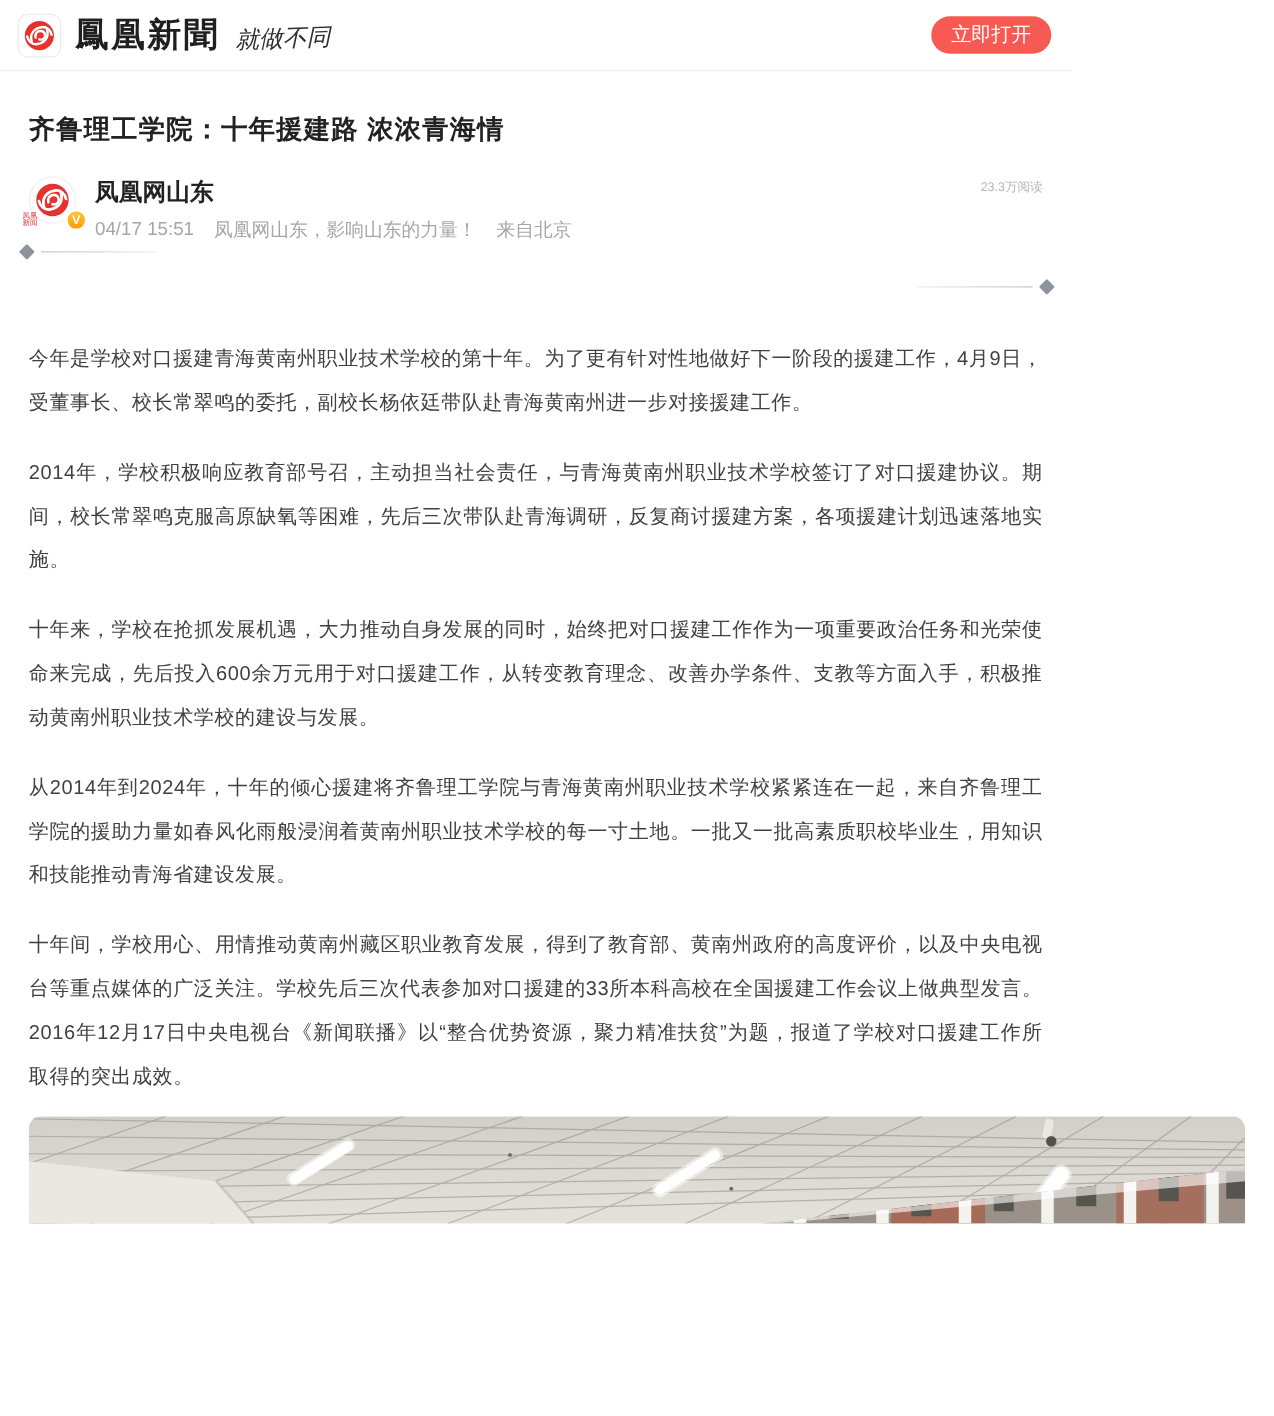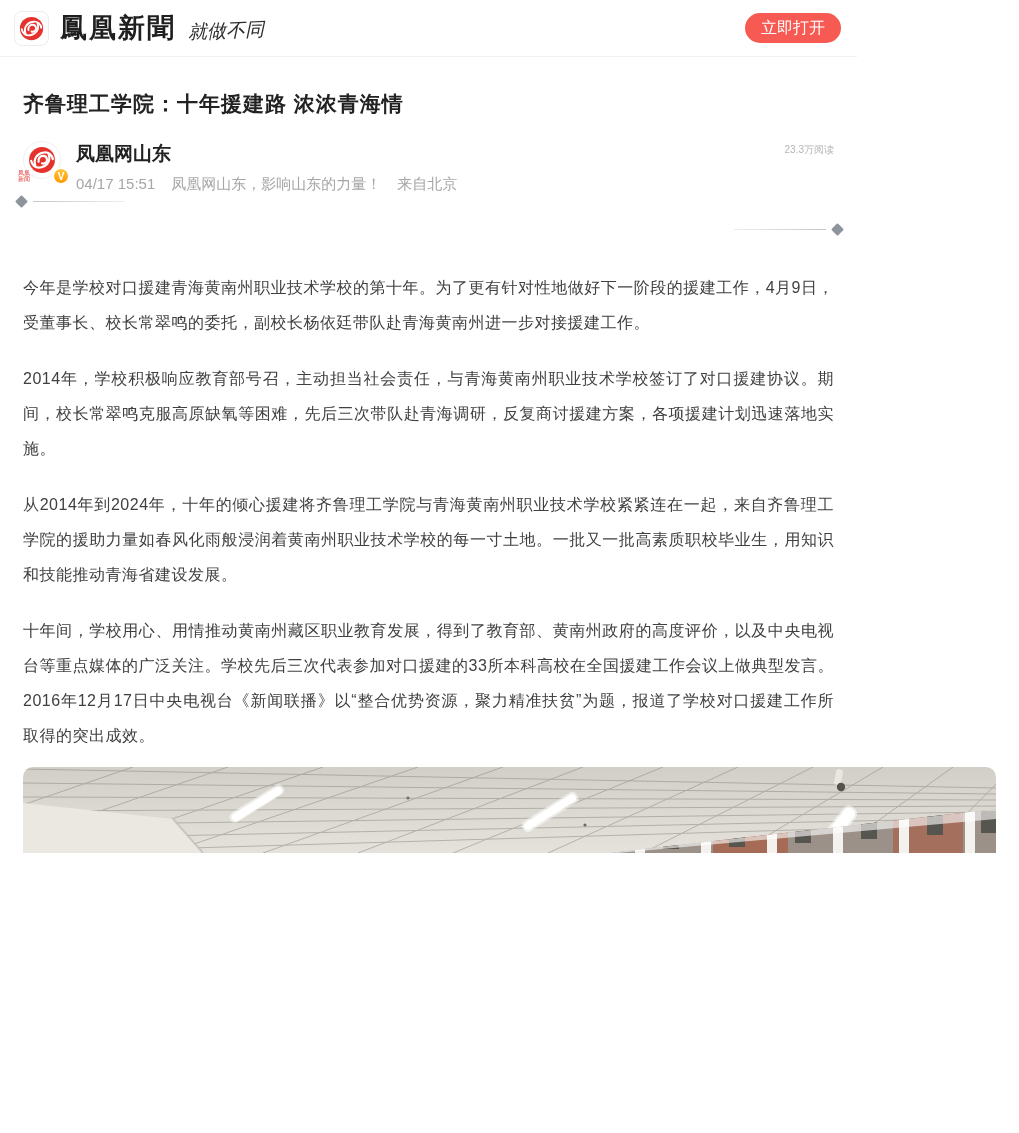--- a/index.html
+++ b/index.html
@@ -110,20 +110,21 @@
     <span class="line"></span>
   </div>
   <div class="ornament right">
     <span class="line"></span>
     <span class="diamond"></span>
   </div>
 
   <div class="content">
     <p>今年是学校对口援建青海黄南州职业技术学校的第十年。为了更有针对性地做好下一阶段的援建工作，4月9日，受董事长、校长常翠鸣的委托，副校长杨依廷带队赴青海黄南州进一步对接援建工作。</p>
     <p>2014年，学校积极响应教育部号召，主动担当社会责任，与青海黄南州职业技术学校签订了对口援建协议。期间，校长常翠鸣克服高原缺氧等困难，先后三次带队赴青海调研，反复商讨援建方案，各项援建计划迅速落地实施。</p>
+    <p>十年来，学校在抢抓发展机遇，大力推动自身发展的同时，始终把对口援建工作作为一项重要政治任务和光荣使命来完成，先后投入600余万元用于对口援建工作，从转变教育理念、改善办学条件、支教等方面入手，积极推动黄南州职业技术学校的建设与发展。</p>
     <p>从2014年到2024年，十年的倾心援建将齐鲁理工学院与青海黄南州职业技术学校紧紧连在一起，来自齐鲁理工学院的援助力量如春风化雨般浸润着黄南州职业技术学校的每一寸土地。一批又一批高素质职校毕业生，用知识和技能推动青海省建设发展。</p>
     <p>十年间，学校用心、用情推动黄南州藏区职业教育发展，得到了教育部、黄南州政府的高度评价，以及中央电视台等重点媒体的广泛关注。学校先后三次代表参加对口援建的33所本科高校在全国援建工作会议上做典型发言。2016年12月17日中央电视台《新闻联播》以“整合优势资源，聚力精准扶贫”为题，报道了学校对口援建工作所取得的突出成效。</p>
 
     <figure class="photo">
       <svg viewBox="0 0 973 86" preserveAspectRatio="none">
         <defs>
           <linearGradient id="ceil" x1="0" y1="0" x2="0" y2="1">
             <stop offset="0" stop-color="#d2cfc9"></stop>
             <stop offset="1" stop-color="#e5e2dc"></stop>
           </linearGradient>

